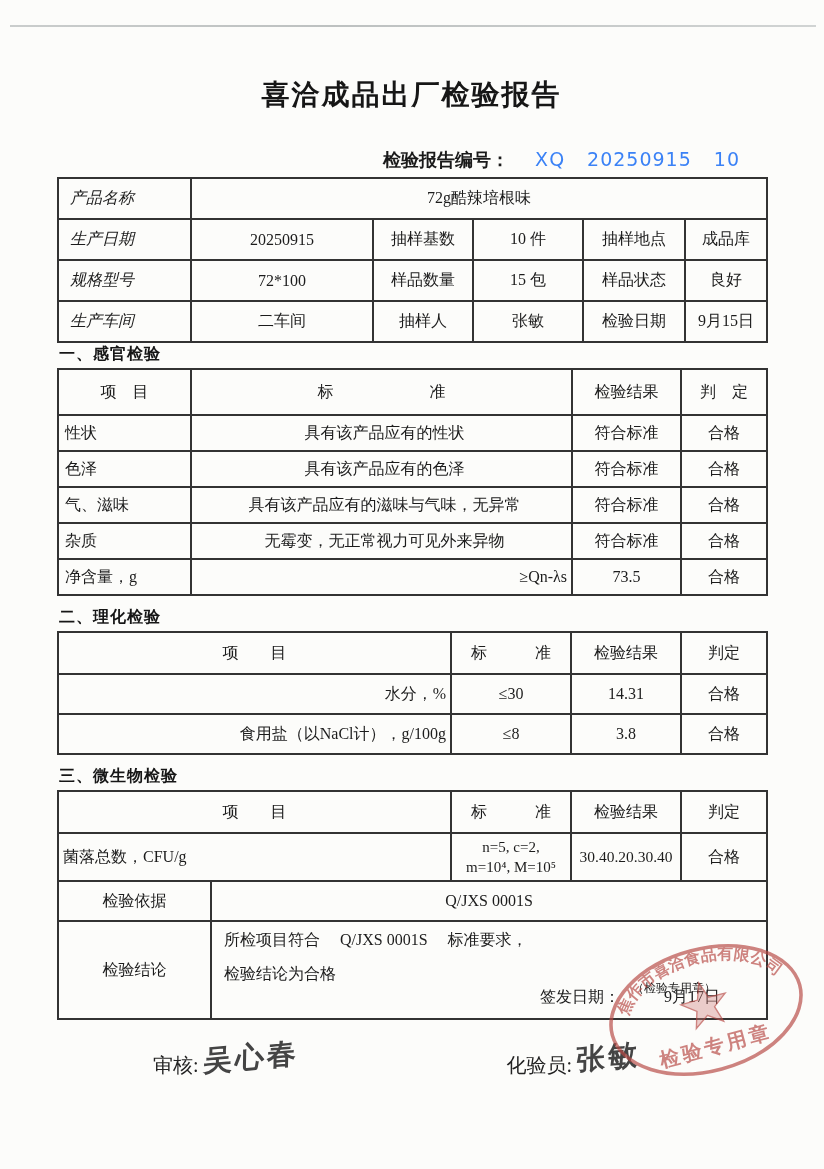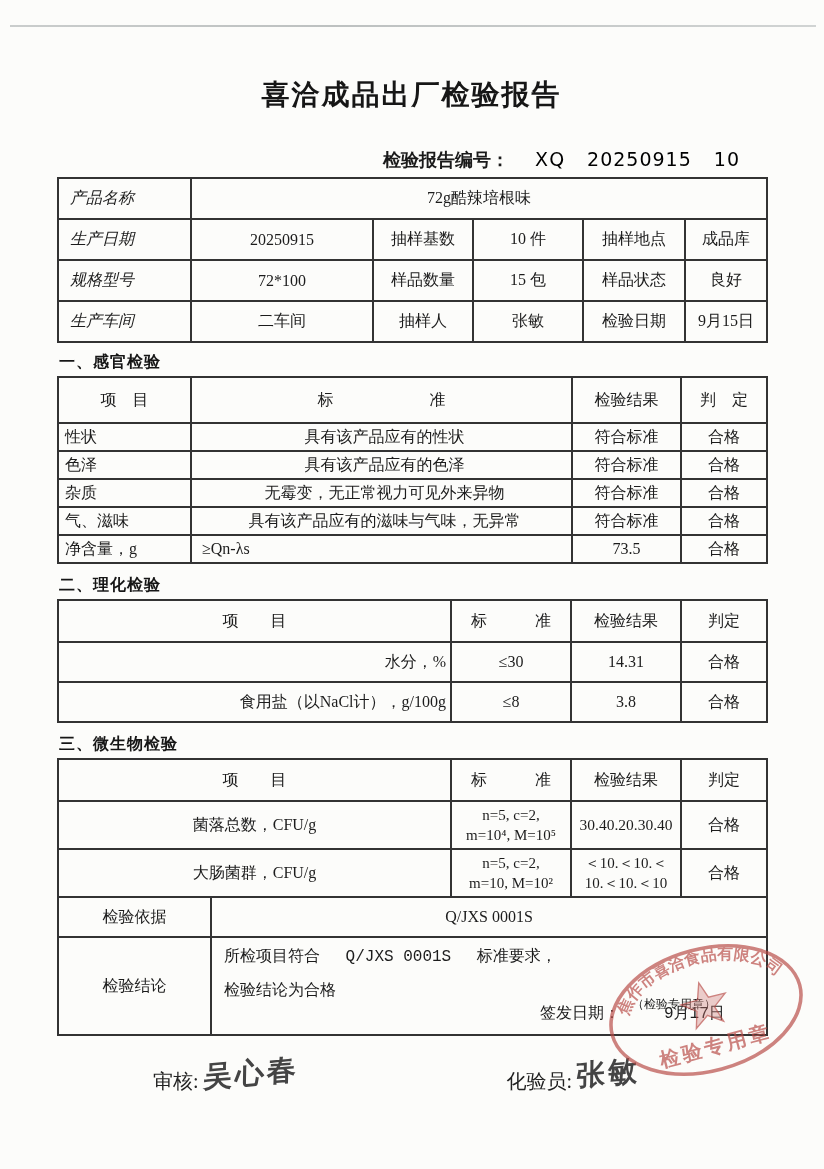--- a/index.html
+++ b/index.html
@@ -31,64 +31,64 @@
     margin-top:36px; height:26px;
     display:flex; justify-content:flex-end; align-items:baseline;
     padding-right:26px;
   }
   .report-line .lbl {
     font-family:Liberation Sans, sans-serif;
     font-size:18px; font-weight:600; color:#1a1a1a;
   }
   .report-line .val {
     font-family:"DejaVu Sans","Liberation Sans",sans-serif;
-    font-size:19px; color:#000000; letter-spacing:1px;
+    font-size:19px; color:#3b82f6; letter-spacing:1px;
   }
   .report-line .gap-a { width:26px; } .report-line .gap-b { width:22px; }
 
   table { border-collapse:collapse; table-layout:fixed; width:709px; }
   td,th {
     border:2px solid #333;
     font-size:16px; font-weight:400;
     vertical-align:middle; text-align:center;
     padding:2px 4px; color:#1c1c1c;
     overflow:hidden;
   }
   .t1 { margin-top:3px; }
   .t1 td { height:41px; }
   .t1 td.lab { text-align:left; padding-left:11px;font-style:italic; }
 
   .sec-head {
-    margin-top:8px; padding-left:2px;
+    padding-left:2px;
     font-size:16px; font-weight:700; color:#161616;
     line-height:22px; letter-spacing:1px;
   }
   .t2 { margin-top:3px; }
   .t2 th { height:46px; white-space:pre; font-weight:400; }
-  .t2 td { height:28px; }
+  .t2 td { height:36px; }
   .t2 td.item { text-align:left; padding-left:6px; }
   .t2 td.std  { text-align:center; padding-left:10px; }
-  .t2 td.std.center { text-align:left; }
+  .t2 td.std.center { text-align:right; }
 
   .t3 { margin-top:3px; }
   .t3 th { height:42px; white-space:pre; font-weight:400; }
   .t3 td { height:40px; }
   .t3 td.item { text-align:right; padding-left:9px; }
 
   .t4 { margin-top:3px; }
   .t4 th { height:42px; white-space:pre; font-weight:400; }
   .t4 td { height:48px; }
-  .t4 td.item { text-align:center; }
+  .t4 td.item { text-align:left; }
   .two-line { font-size:15px; line-height:20px; }
   .res-sm { font-size:15.5px; letter-spacing:0; }
 
   .t5 { margin-top:-2px; }
   .t5 td.basis-row { height:40px; }
   .t5 td.concl-lab { height:98px; }
-  .concl-cell { position:relative; height:98px; text-align:left; vertical-align:top;font-family:Liberation Mono, monospace; }
+  .concl-cell { position:relative; height:98px; text-align:left; vertical-align:top; }
   .concl-cell .ln1 { position:absolute; left:12px; top:8px;  font-size:16px; white-space:pre; }
   .concl-cell .ln2 { position:absolute; left:12px; top:42px; font-size:16px; }
   .concl-cell .seal-note { position:absolute; right:50px; top:58px; font-size:12px; }
   .concl-cell .issue { position:absolute; left:328px; bottom:10px; font-size:16px; display:flex; }
   .concl-cell .issue .d-gap { width:44px; }
 
   .sign-row { margin-top:22px; display:flex; align-items:flex-start; padding-left:96px; height:46px; }
   .sign-lab { font-size:20px; padding-top:10px; color:#222; }
   .handwrite {
     font-size:29px; font-weight:700; color:#2b2b2b;
@@ -182,28 +182,28 @@
         <td>符合标准</td>
         <td>合格</td>
       </tr>
       <tr>
         <td class="item">色泽</td>
         <td class="std">具有该产品应有的色泽</td>
         <td>符合标准</td>
         <td>合格</td>
       </tr>
       <tr>
+        <td class="item">气、滋味</td>
+        <td class="std">具有该产品应有的滋味与气味，无异常</td>
+        <td>符合标准</td>
+        <td>合格</td>
+      </tr>
+      <tr>
         <td class="item">杂质</td>
         <td class="std">无霉变，无正常视力可见外来异物</td>
-        <td>符合标准</td>
-        <td>合格</td>
-      </tr>
-      <tr>
-        <td class="item">气、滋味</td>
-        <td class="std">具有该产品应有的滋味与气味，无异常</td>
         <td>符合标准</td>
         <td>合格</td>
       </tr>
       <tr>
         <td class="item">净含量，g</td>
         <td class="std center">≥Qn-λs</td>
         <td>73.5</td>
         <td>合格</td>
       </tr>
     </tbody>
@@ -254,32 +254,20 @@
         <th>检验结果</th>
         <th>判定</th>
       </tr>
       <tr>
         <td class="item">菌落总数，CFU/g</td>
         <td class="two-line">
           <div>n=5, c=2,</div>
           <div>m=10⁴, M=10⁵</div>
         </td>
         <td class="res-sm">30.40.20.30.40</td>
-        <td>合格</td>
-      </tr>
-      <tr>
-        <td class="item">大肠菌群，CFU/g</td>
-        <td class="two-line">
-          <div>n=5, c=2,</div>
-          <div>m=10, M=10²</div>
-        </td>
-        <td class="two-line">
-          <div>＜10.＜10.＜</div>
-          <div>10.＜10.＜10</div>
-        </td>
         <td>合格</td>
       </tr>
     </tbody>
       </table>
 
     <table class="t5">
       <colgroup>
           <col style="width:153px">
           <col style="width:556px">
         </colgroup>

